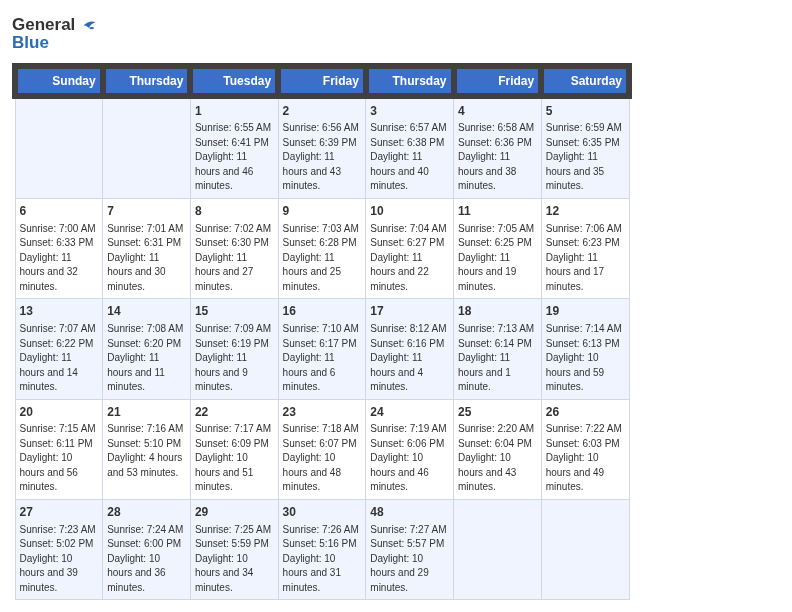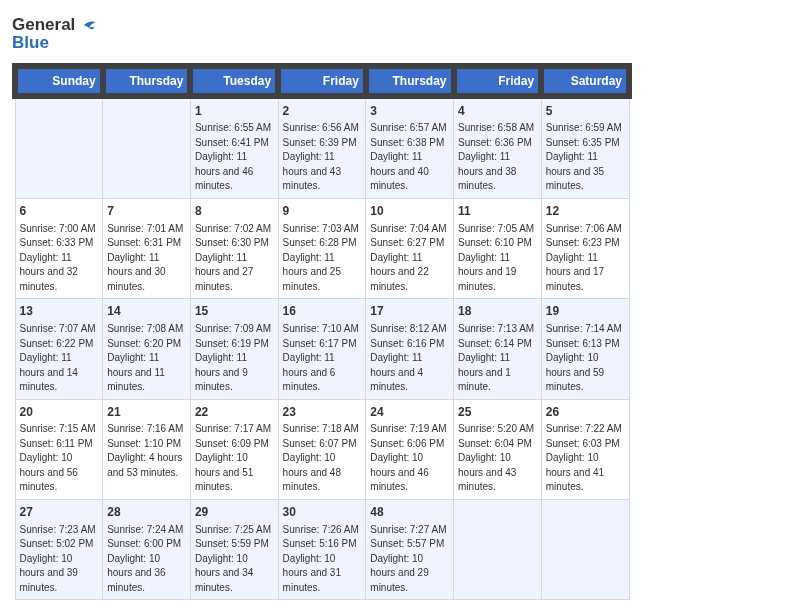--- a/index.html
+++ b/index.html
@@ -179,21 +179,21 @@
           </td>
           <td>
             <span class="day-num">10</span>
             <div class="cell-text">Sunrise: 7:04 AM</div>
             <div class="cell-text">Sunset: 6:27 PM</div>
             <div class="cell-text">Daylight: 11 hours and 22 minutes.</div>
           </td>
           <td>
             <span class="day-num">11</span>
             <div class="cell-text">Sunrise: 7:05 AM</div>
-            <div class="cell-text">Sunset: 6:10 PM</div>
+            <div class="cell-text">Sunset: 6:25 PM</div>
             <div class="cell-text">Daylight: 11 hours and 19 minutes.</div>
           </td>
           <td>
             <span class="day-num">12</span>
             <div class="cell-text">Sunrise: 7:06 AM</div>
             <div class="cell-text">Sunset: 6:23 PM</div>
             <div class="cell-text">Daylight: 11 hours and 17 minutes.</div>
           </td>
         </tr>
         <tr>
@@ -243,21 +243,21 @@
         <tr>
           <td>
             <span class="day-num">20</span>
             <div class="cell-text">Sunrise: 7:15 AM</div>
             <div class="cell-text">Sunset: 6:11 PM</div>
             <div class="cell-text">Daylight: 10 hours and 56 minutes.</div>
           </td>
           <td>
             <span class="day-num">21</span>
             <div class="cell-text">Sunrise: 7:16 AM</div>
-            <div class="cell-text">Sunset: 1:10 PM</div>
+            <div class="cell-text">Sunset: 5:10 PM</div>
             <div class="cell-text">Daylight: 4 hours and 53 minutes.</div>
           </td>
           <td>
             <span class="day-num">22</span>
             <div class="cell-text">Sunrise: 7:17 AM</div>
             <div class="cell-text">Sunset: 6:09 PM</div>
             <div class="cell-text">Daylight: 10 hours and 51 minutes.</div>
           </td>
           <td>
             <span class="day-num">23</span>
@@ -266,29 +266,29 @@
             <div class="cell-text">Daylight: 10 hours and 48 minutes.</div>
           </td>
           <td>
             <span class="day-num">24</span>
             <div class="cell-text">Sunrise: 7:19 AM</div>
             <div class="cell-text">Sunset: 6:06 PM</div>
             <div class="cell-text">Daylight: 10 hours and 46 minutes.</div>
           </td>
           <td>
             <span class="day-num">25</span>
-            <div class="cell-text">Sunrise: 5:20 AM</div>
+            <div class="cell-text">Sunrise: 2:20 AM</div>
             <div class="cell-text">Sunset: 6:04 PM</div>
             <div class="cell-text">Daylight: 10 hours and 43 minutes.</div>
           </td>
           <td>
             <span class="day-num">26</span>
             <div class="cell-text">Sunrise: 7:22 AM</div>
             <div class="cell-text">Sunset: 6:03 PM</div>
-            <div class="cell-text">Daylight: 10 hours and 41 minutes.</div>
+            <div class="cell-text">Daylight: 10 hours and 49 minutes.</div>
           </td>
         </tr>
         <tr>
           <td>
             <span class="day-num">27</span>
             <div class="cell-text">Sunrise: 7:23 AM</div>
             <div class="cell-text">Sunset: 5:02 PM</div>
             <div class="cell-text">Daylight: 10 hours and 39 minutes.</div>
           </td>
           <td>

